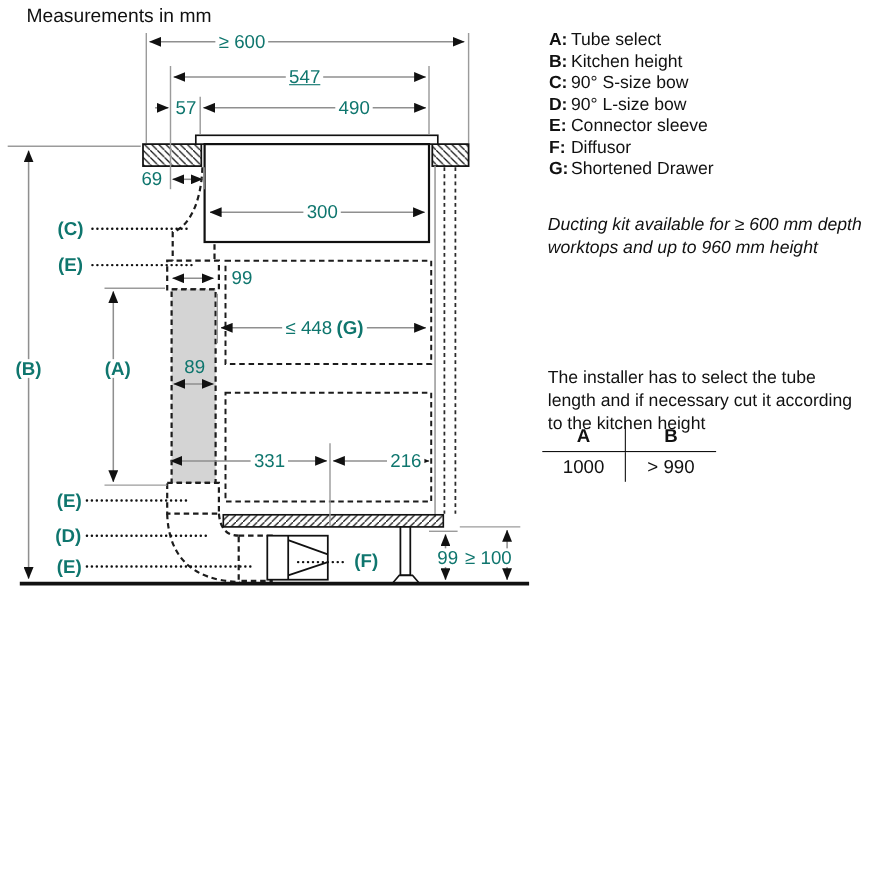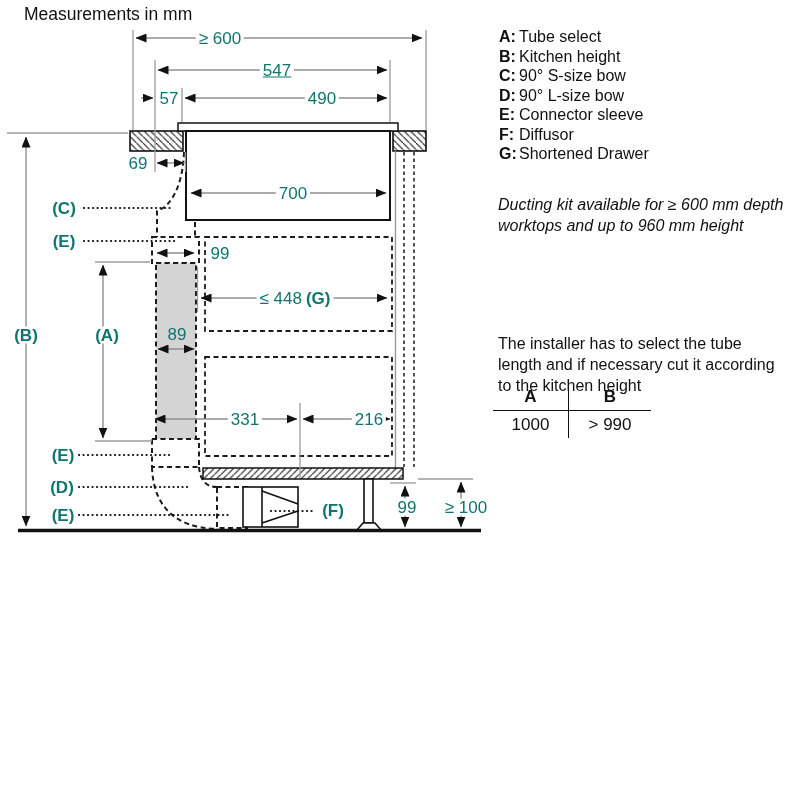--- a/index.html
+++ b/index.html
@@ -131,28 +131,28 @@
   </g>
 </svg>
 
 <div class="title">Measurements in mm</div>
 
 <div class="lbl bg" style="left:220px;top:38px;">≥ 600</div>
 <div class="lbl bg" style="left:277px;top:70px;text-decoration:underline;">547</div>
 <div class="lbl" style="left:169px;top:98px;">57</div>
 <div class="lbl bg" style="left:322px;top:98px;">490</div>
 <div class="lbl" style="left:138px;top:163px;">69</div>
-<div class="lbl bg" style="left:293px;top:193px;">700</div>
+<div class="lbl bg" style="left:293px;top:193px;">300</div>
 <div class="lbl" style="left:220px;top:253px;">99</div>
 <div class="lbl bg" style="left:295px;top:298px;"><span>≤ 448</span><span class="bold">(G)</span></div>
 <div class="lbl" style="left:177px;top:334px;">89</div>
 <div class="lbl bg" style="left:245px;top:419px;">331</div>
 <div class="lbl bg" style="left:345px;top:419px;margin-left:24px;">216</div>
 <div class="lbl bg" style="left:407px;top:507px;">99</div>
-<div class="lbl bg" style="left:466px;top:507px;">≥ 100</div>
+<div class="lbl bg" style="left:444px;top:507px;">≥ 100</div>
 
 <div class="lbl callout" style="left:64px;top:208px;">(C)</div>
 <div class="lbl callout" style="left:64px;top:241px;">(E)</div>
 <div class="lbl callout bg" style="left:26px;top:335px;">(B)</div>
 <div class="lbl callout bg" style="left:107px;top:335px;">(A)</div>
 <div class="lbl callout" style="left:63px;top:455px;">(E)</div>
 <div class="lbl callout" style="left:62px;top:487px;">(D)</div>
 <div class="lbl callout" style="left:63px;top:515px;">(E)</div>
 <div class="lbl callout" style="left:333px;top:510px;">(F)</div>
 

